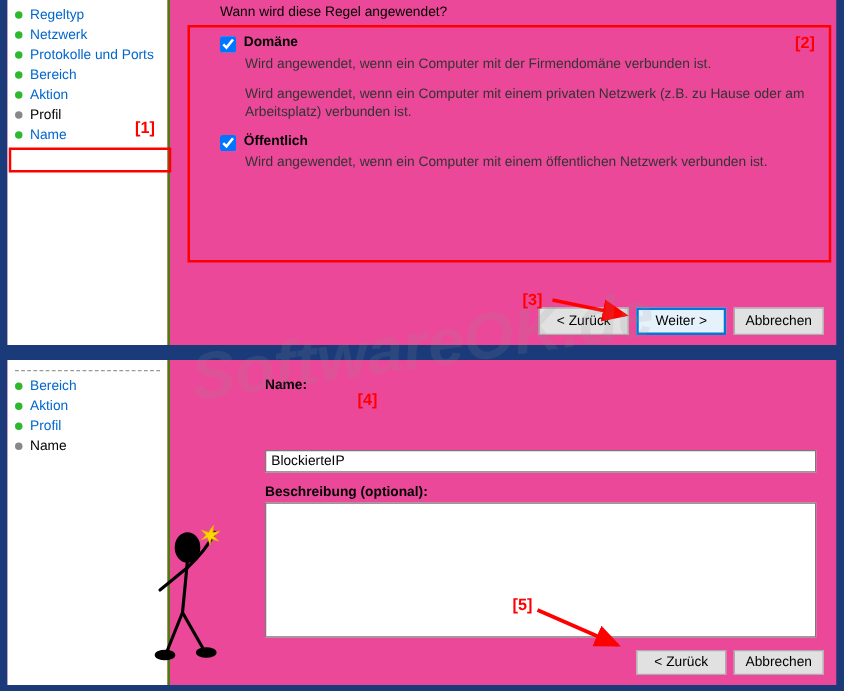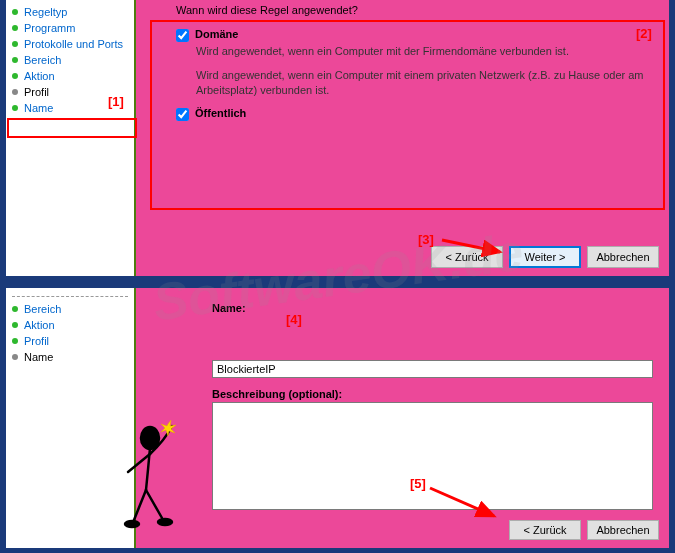--- a/index.html
+++ b/index.html
@@ -45,21 +45,21 @@
 <body>
 
 <div class="panel panel-top">
   <div class="sidebar">
     <div class="sidebar-item">
         <span class="bullet"></span>
         <span>Regeltyp</span>
       </div>
     <div class="sidebar-item">
         <span class="bullet"></span>
-        <span>Programm</span>
+        <span>Netzwerk</span>
       </div>
     <div class="sidebar-item">
         <span class="bullet"></span>
         <span>Protokolle und Ports</span>
       </div>
     <div class="sidebar-item">
         <span class="bullet"></span>
         <span>Bereich</span>
       </div>
     <div class="sidebar-item">
@@ -84,20 +84,21 @@
         <label>Domäne</label>
       </div>
       <div class="checkbox-desc">Wird angewendet, wenn ein Computer mit der Firmendomäne verbunden ist.</div>
 
       <div class="checkbox-desc">Wird angewendet, wenn ein Computer mit einem privaten Netzwerk (z.B. zu Hause oder am Arbeitsplatz) verbunden ist.</div>
 
       <div class="checkbox-row">
         <input type="checkbox" checked="" style="">
         <label>Öffentlich</label>
       </div>
+      <div class="checkbox-desc">Wird angewendet, wenn ein Computer mit einem öffentlichen Netzwerk verbunden ist.</div>
     </div>
 
     <div class="button-row">
       <button class="btn">&lt; Zurück</button>
       <button class="btn primary">Weiter &gt;</button>
       <button class="btn">Abbrechen</button>
     </div>
   </div>
 </div>
 

